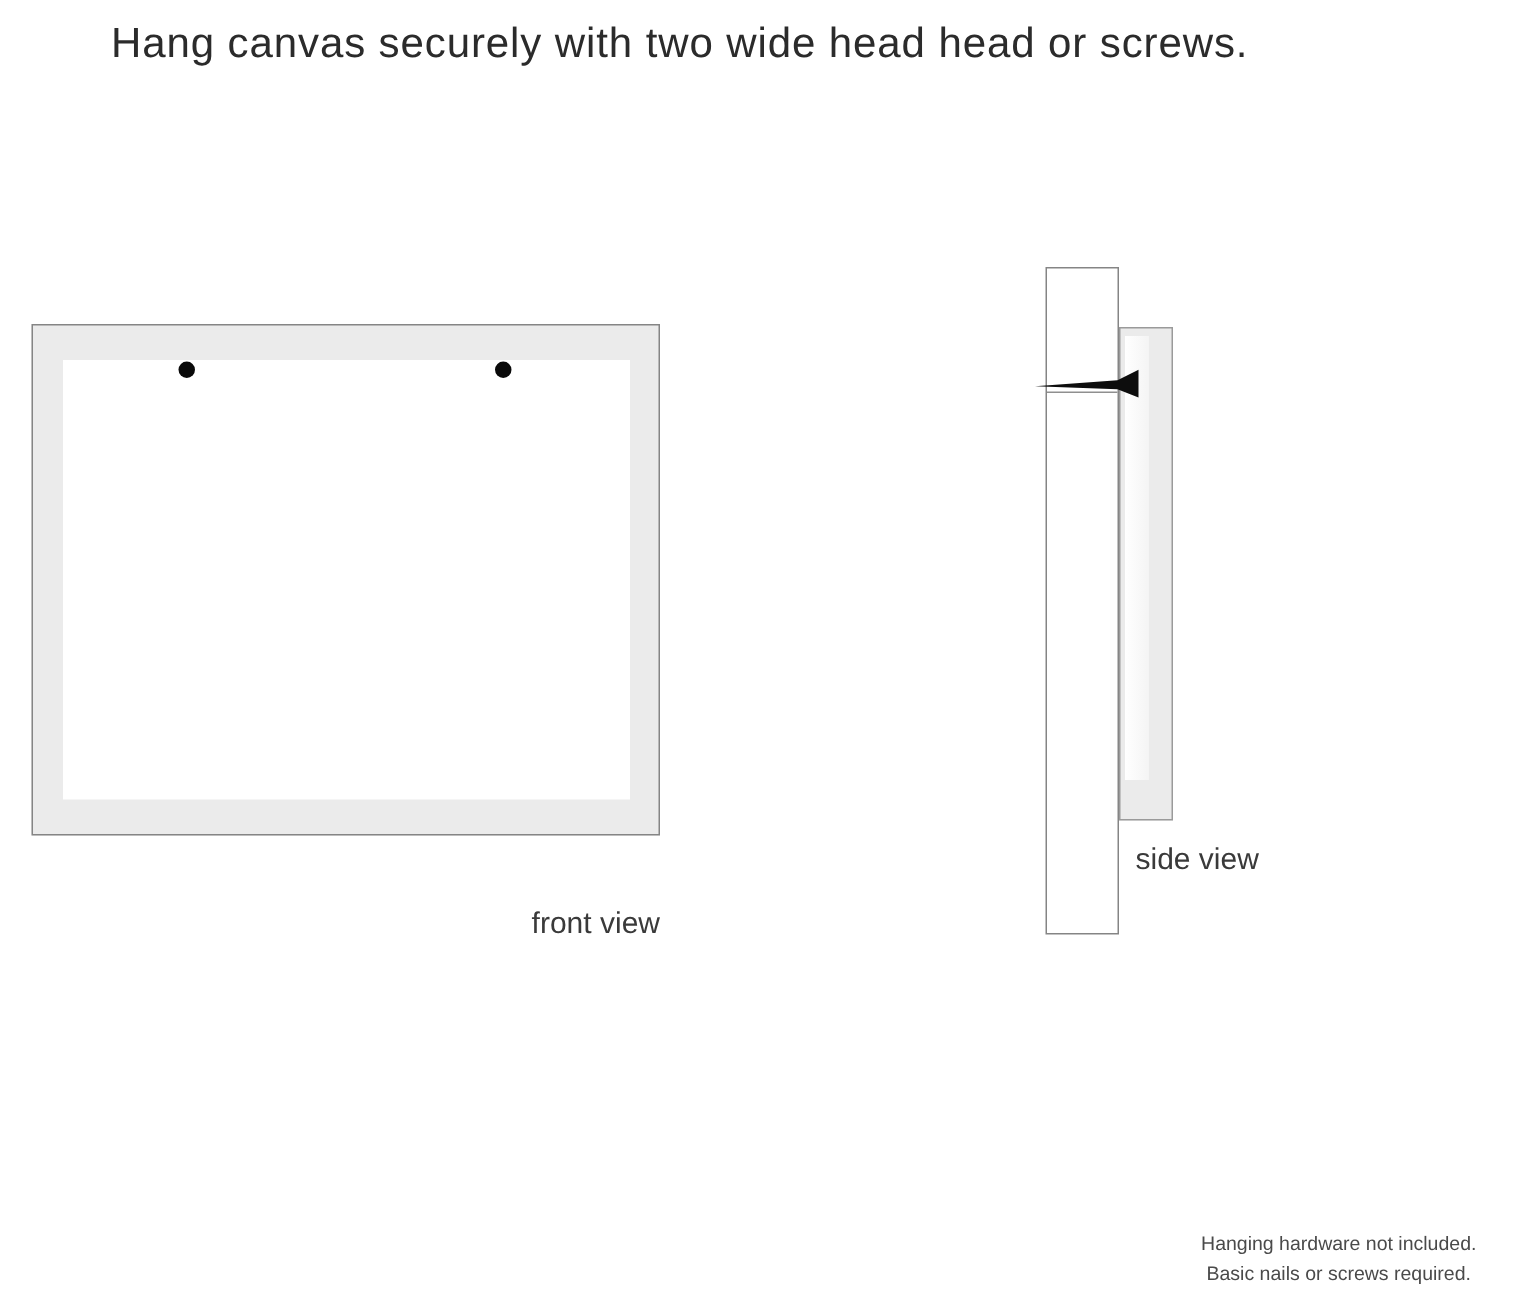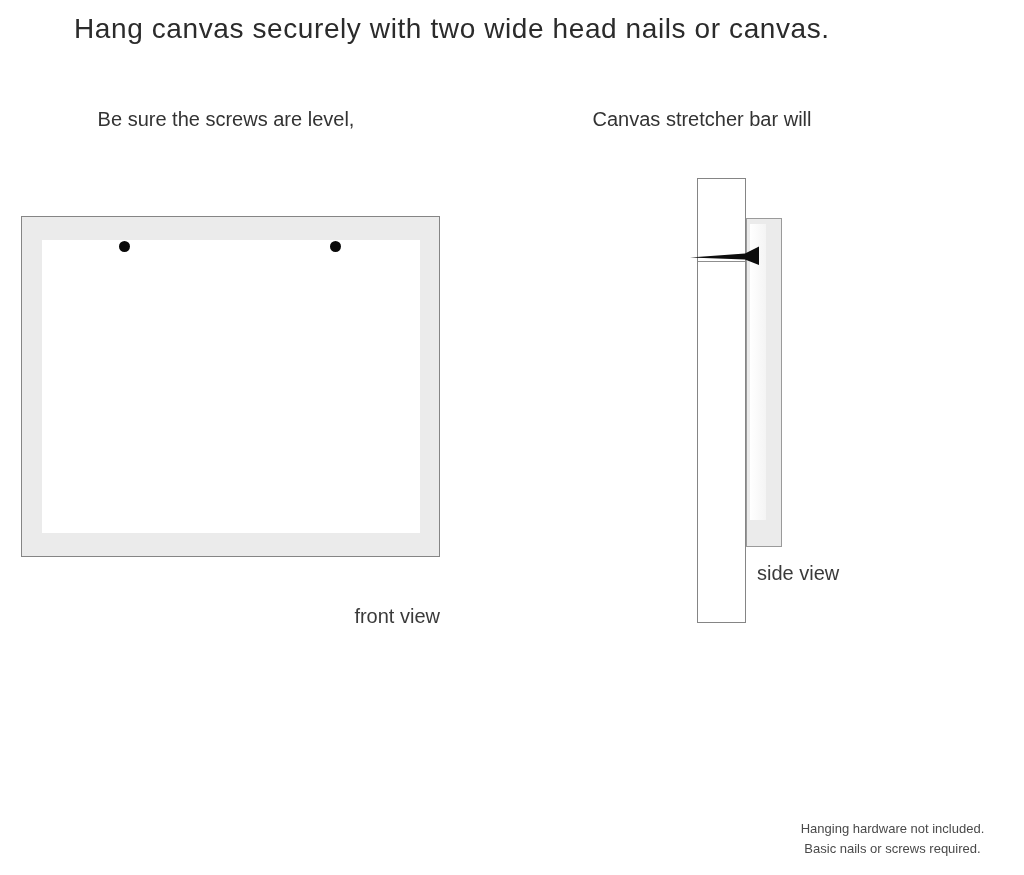--- a/index.html
+++ b/index.html
@@ -66,28 +66,26 @@
   .nail-svg{left:685px;top:240px;width:80px;height:30px;}
   .nail-svg polygon{fill:var(--nail);}
   .footer{
     left:776px;top:819px;width:233px;text-align:center;
     font-size:13px;line-height:19.5px;color:var(--footer-text);
   }
 </style>
 </head>
 <body>
 
-<div class="abs title">Hang canvas securely with two wide head nails or canvas.</div>
+<div class="abs title">Hang canvas securely with two wide head head or screws.</div>
 
 <div class="abs instr instr-front">
-  <div>Be sure the screws are level,</div>
 </div>
 
 <div class="abs instr instr-side">
-  <div>Canvas stretcher bar will</div>
 </div>
 
 <div class="abs front-outer"></div>
 <div class="abs front-inner"></div>
 <div class="abs dot dot1"></div>
 <div class="abs dot dot2"></div>
 <div class="abs view-label front-label">front view</div>
 
 <div class="abs side-canvas"></div>
 <div class="abs side-canvas-inner"></div>

